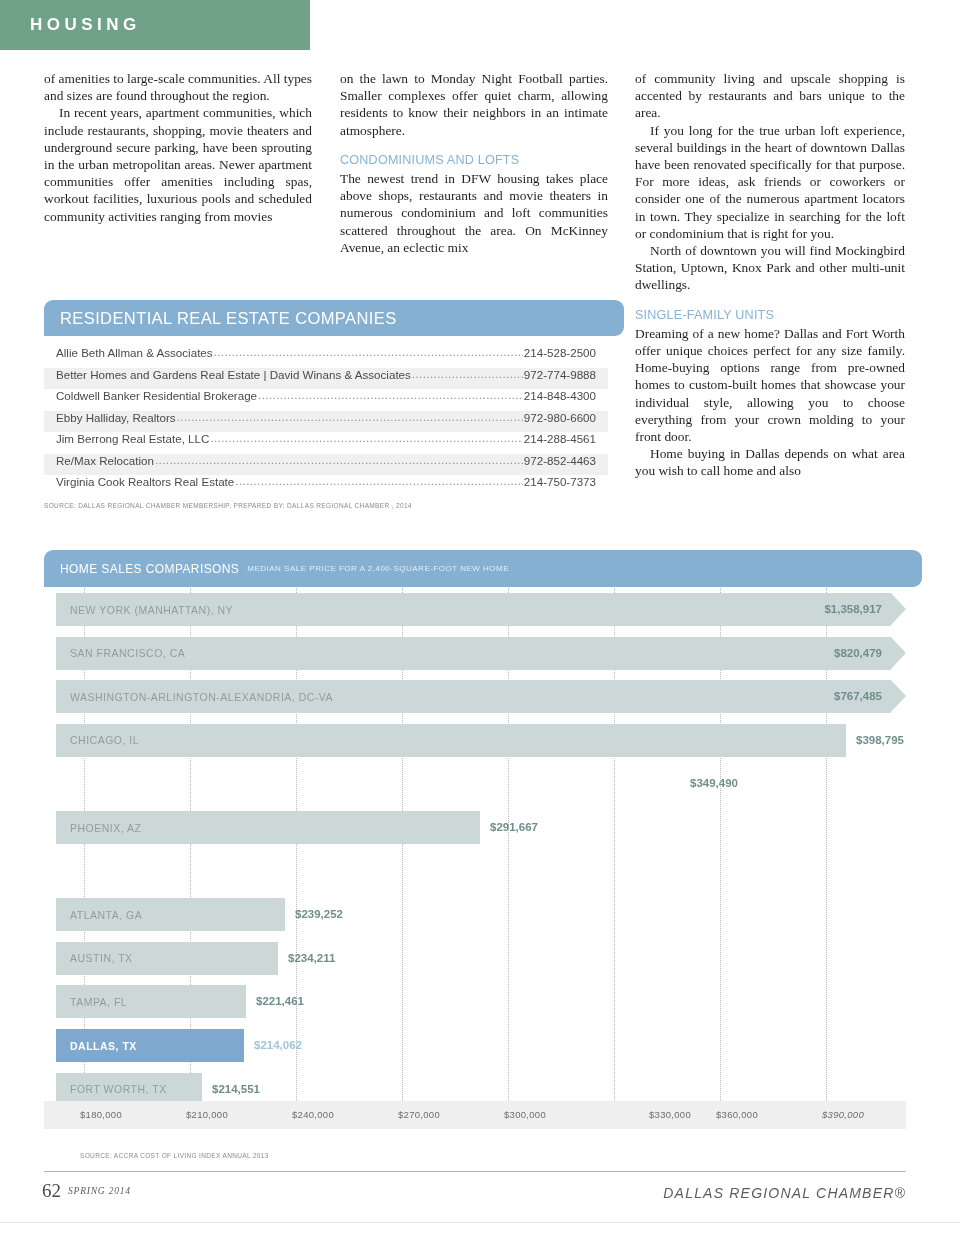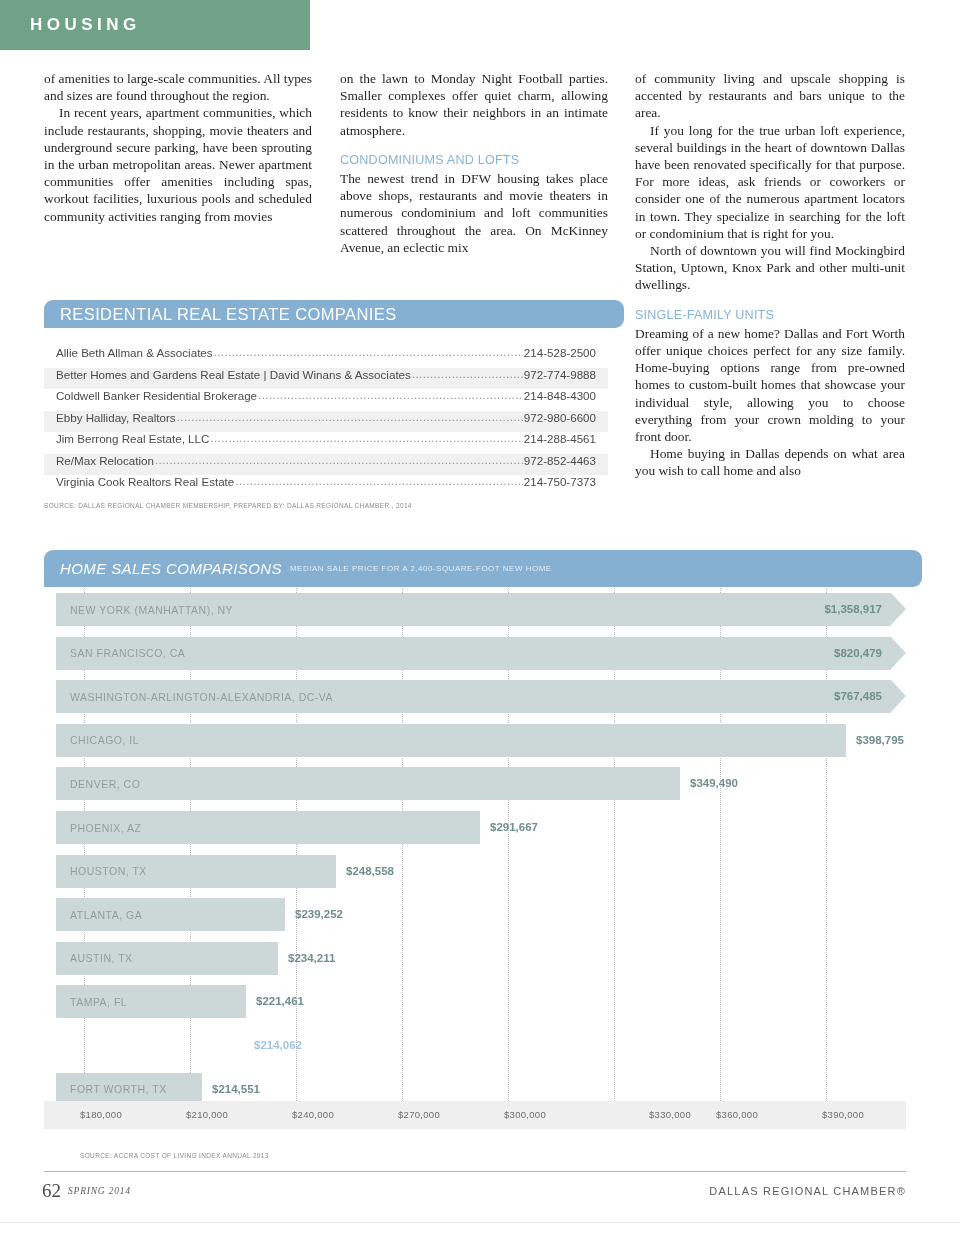--- a/index.html
+++ b/index.html
@@ -78,21 +78,21 @@
     font-family: "Liberation Sans", sans-serif;
     font-size: 8px;
     letter-spacing: 0.5px;
     margin-left: 8px;
     padding-bottom: 1px;
   }
 
   
   #rre-head {
     left: 44px; top: 300px;
-    width: 564px; height: 28px;
+    width: 564px; height: 36px;
     padding-left: 16px;
   }
   #rre-head .panel-head-title { font-size: 16.5px; }
 
   .rre-list {
     position: absolute;
     left: 44px; top: 346px;
     width: 564px;
   }
   .rre-row {
@@ -129,21 +129,21 @@
     color: #8a8a8a;
   }
   #rre-source { left: 44px; top: 502px; }
 
   
   #chart-head {
     left: 44px; top: 550px;
     width: 862px; height: 37px;
     padding-left: 16px;
   }
-  #chart-head .panel-head-title { font-size: 15px; font-style: italic; }
+  #chart-head .panel-head-title { font-size: 12px; }
 
   .chart-area {
     position: absolute;
     left: 44px; top: 588px;
     width: 862px; height: 548px;
   }
   .chart-plot {
     position: absolute;
     left: 0; top: 0;
     width: 862px; height: 513px;
@@ -241,23 +241,24 @@
     font-family: "Liberation Serif", serif;
     font-style: italic;
     font-size: 9.5px;
     letter-spacing: 0.8px;
     color: #5c5c5c;
   }
   .footer-brand {
     position: absolute;
     right: 54px; top: 1185px;
     font-family: "Liberation Sans", sans-serif;
-    font-size: 11px;
+    font-size: 14px;
     letter-spacing: 1.2px;
     color: #5c5c5c;
+    font-style: italic;
   }
 
   
   .page-bottom-band {
     position: absolute;
     left: 0; top: 1222px;
     width: 960px; height: 23px;
     background: #ffffff;
     border-top: 1px solid #e8e8e8;
   }
@@ -362,74 +363,68 @@
         </div>
         <span class="bar-value" style="right: 24px; left: auto;">$767,485</span>
       </div>
       <div class="bar-row" style="top: 135.8px;">
         <div class="bar" style="width: 790px;">
           <span class="bar-label">CHICAGO, IL</span>
         </div>
         <span class="bar-value" style="left: 812px;">$398,795</span>
       </div>
       <div class="bar-row" style="top: 179.4px;">
-        <div class="bar" style="width: 624px;">
-          <span class="bar-label">DENVER, CO</span>
-        </div>
         <span class="bar-value" style="left: 646px;">$349,490</span>
       </div>
       <div class="bar-row" style="top: 223px;">
         <div class="bar" style="width: 424px;">
           <span class="bar-label">PHOENIX, AZ</span>
         </div>
         <span class="bar-value" style="left: 446px;">$291,667</span>
       </div>
-      <div class="bar-row" style="top: 266.6px;">
-        <div class="bar" style="width: 280px;">
-          <span class="bar-label">HOUSTON, TX</span>
-        </div>
-        <span class="bar-value" style="left: 302px;">$248,558</span>
-      </div>
       <div class="bar-row" style="top: 310.2px;">
         <div class="bar" style="width: 229px;">
           <span class="bar-label">ATLANTA, GA</span>
         </div>
         <span class="bar-value" style="left: 251px;">$239,252</span>
       </div>
       <div class="bar-row" style="top: 353.8px;">
         <div class="bar" style="width: 222px;">
           <span class="bar-label">AUSTIN, TX</span>
         </div>
         <span class="bar-value" style="left: 244px;">$234,211</span>
       </div>
       <div class="bar-row" style="top: 397.4px;">
         <div class="bar" style="width: 190px;">
           <span class="bar-label">TAMPA, FL</span>
         </div>
         <span class="bar-value" style="left: 212px;">$221,461</span>
       </div>
       <div class="bar-row" style="top: 441px;">
+        <div class="bar dallas" style="width: 188px;">
+          <span class="bar-label">DALLAS, TX</span>
+        </div>
         <span class="bar-value dallas-value" style="left: 210px;">$214,062</span>
       </div>
       <div class="bar-row" style="top: 484.6px;">
         <div class="bar" style="width: 146px;">
           <span class="bar-label">FORT WORTH, TX</span>
         </div>
         <span class="bar-value" style="left: 168px;">$214,551</span>
       </div>
     </div>
   <div class="axis" id="chart-axis">
       <div class="axis-tick" style="left: 36px;">$180,000</div>
       <div class="axis-tick" style="left: 142px;">$210,000</div>
       <div class="axis-tick" style="left: 248px;">$240,000</div>
       <div class="axis-tick" style="left: 354px;">$270,000</div>
       <div class="axis-tick" style="left: 460px;">$300,000</div>
       <div class="axis-tick" style="left: 566px; margin-left: 39px;">$330,000</div>
       <div class="axis-tick" style="left: 672px;">$360,000</div>
-      <div class="axis-tick" style="left: 778px;">$390,000</div>
+      <div class="axis-tick" style="left: 778px; font-style: italic;">$390,000</div>
     </div>
 </div>
 <div class="source-note" id="chart-source">SOURCE: ACCRA COST OF LIVING INDEX ANNUAL 2013</div>
 
 <div class="footer-rule"></div>
 <div class="footer-page">62</div>
 <div class="footer-issue">SPRING 2014</div>
 <div class="footer-brand">DALLAS REGIONAL CHAMBER®</div>
 <div class="page-bottom-band"></div>
 

